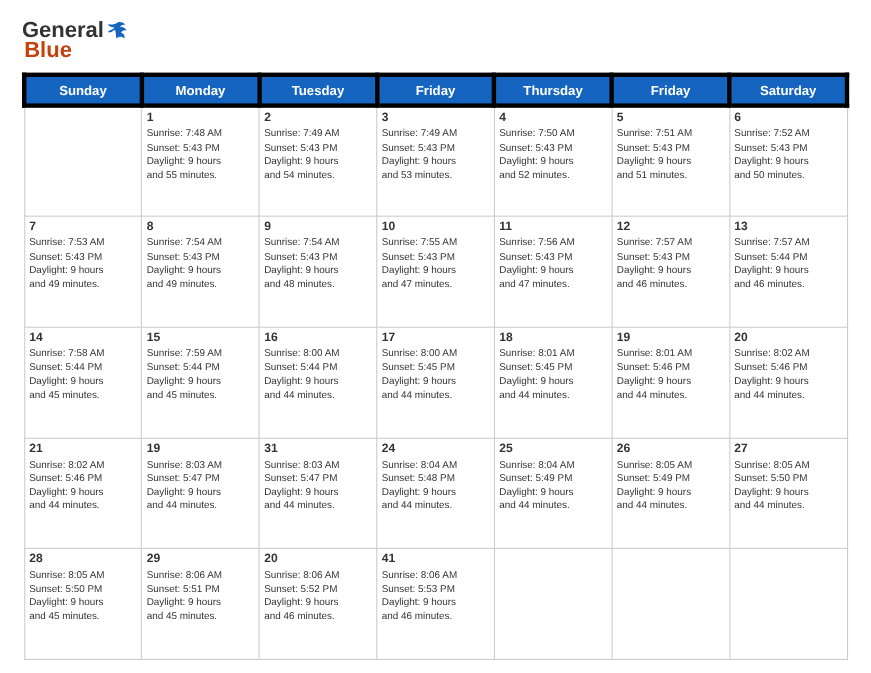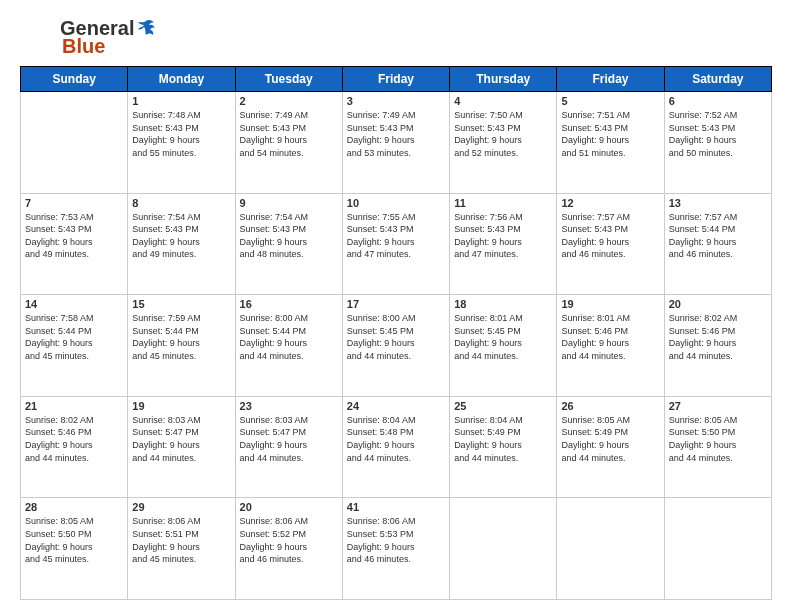--- a/index.html
+++ b/index.html
@@ -15,21 +15,20 @@
       height: 612px;
       padding: 18px 20px 12px 20px;
       display: flex;
       flex-direction: column;
     }
     .header {
       display: flex;
       justify-content: space-between;
       align-items: flex-start;
       margin-bottom: 10px;
-      margin-left: 40px;
     }
     .logo {
       display: flex;
       flex-direction: column;
       align-items: flex-start;
     }
     .logo-text {
       display: flex;
       align-items: center;
       font-size: 20px;
@@ -64,21 +63,21 @@
       width: 100%;
       table-layout: fixed;
     }
     .calendar th {
       background-color: #1565c0;
       color: #fff;
       text-align: center;
       font-size: 12px;
       font-weight: bold;
       padding: 5px 3px;
-      border: 1px solid #000000;
+      border: 4px solid #000000;
     }
     .calendar td {
       vertical-align: top;
       border: 1px solid #ccc;
       padding: 3px 4px;
       font-size: 9.5px;
       color: #333;
       height: 88px;
     }
     .day-number {
@@ -221,21 +220,21 @@
         <tr>
           <td>
             <span class="day-number">21</span>
             <div class="day-info">Sunrise: 8:02 AM<br>Sunset: 5:46 PM<br>Daylight: 9 hours<br>and 44 minutes.</div>
           </td>
           <td>
             <span class="day-number">19</span>
             <div class="day-info">Sunrise: 8:03 AM<br>Sunset: 5:47 PM<br>Daylight: 9 hours<br>and 44 minutes.</div>
           </td>
           <td>
-            <span class="day-number">23</span>
+            <span class="day-number">31</span>
             <div class="day-info">Sunrise: 8:03 AM<br>Sunset: 5:47 PM<br>Daylight: 9 hours<br>and 44 minutes.</div>
           </td>
           <td>
             <span class="day-number">24</span>
             <div class="day-info">Sunrise: 8:04 AM<br>Sunset: 5:48 PM<br>Daylight: 9 hours<br>and 44 minutes.</div>
           </td>
           <td>
             <span class="day-number">25</span>
             <div class="day-info">Sunrise: 8:04 AM<br>Sunset: 5:49 PM<br>Daylight: 9 hours<br>and 44 minutes.</div>
           </td>

